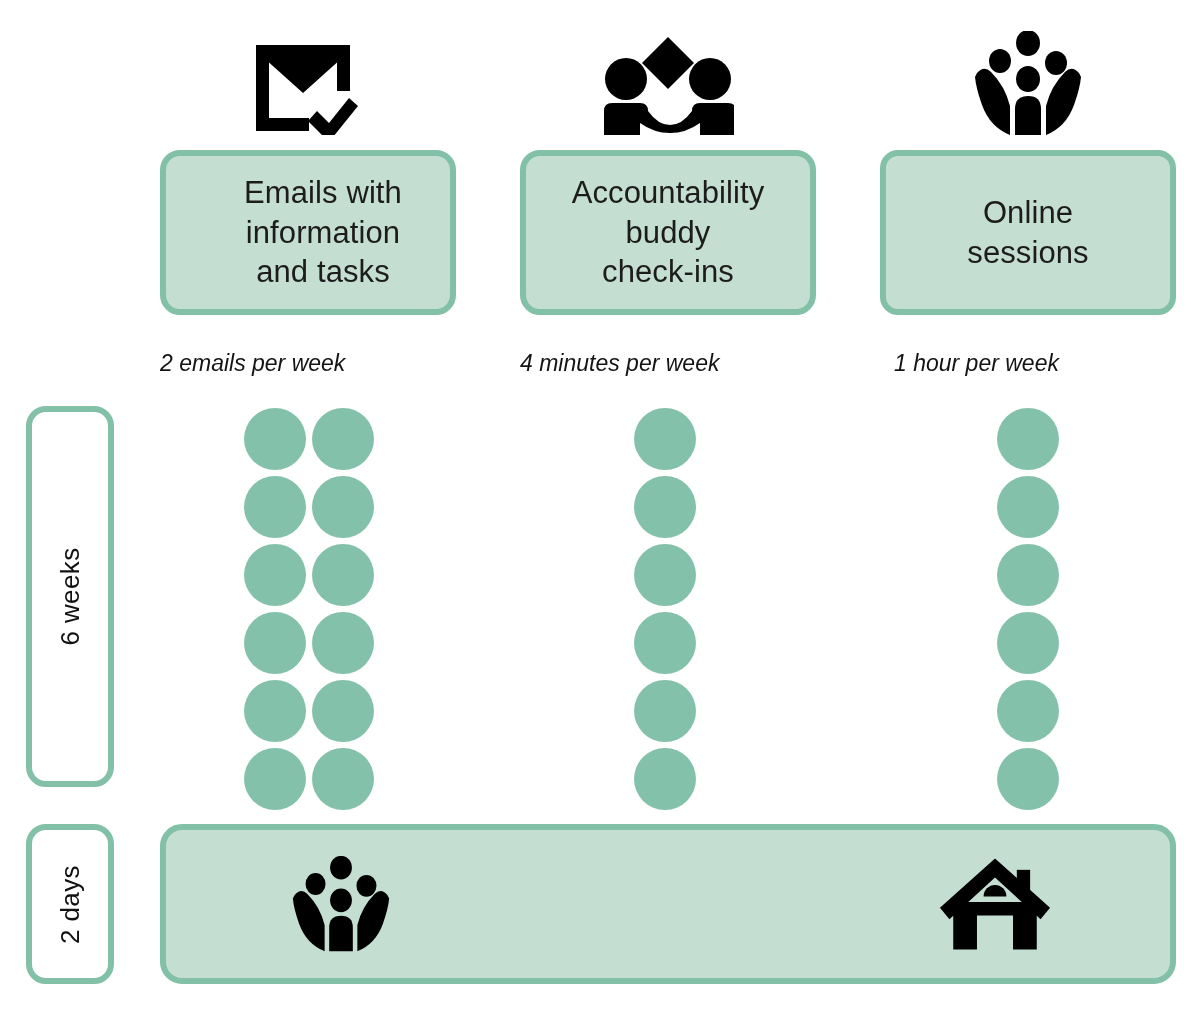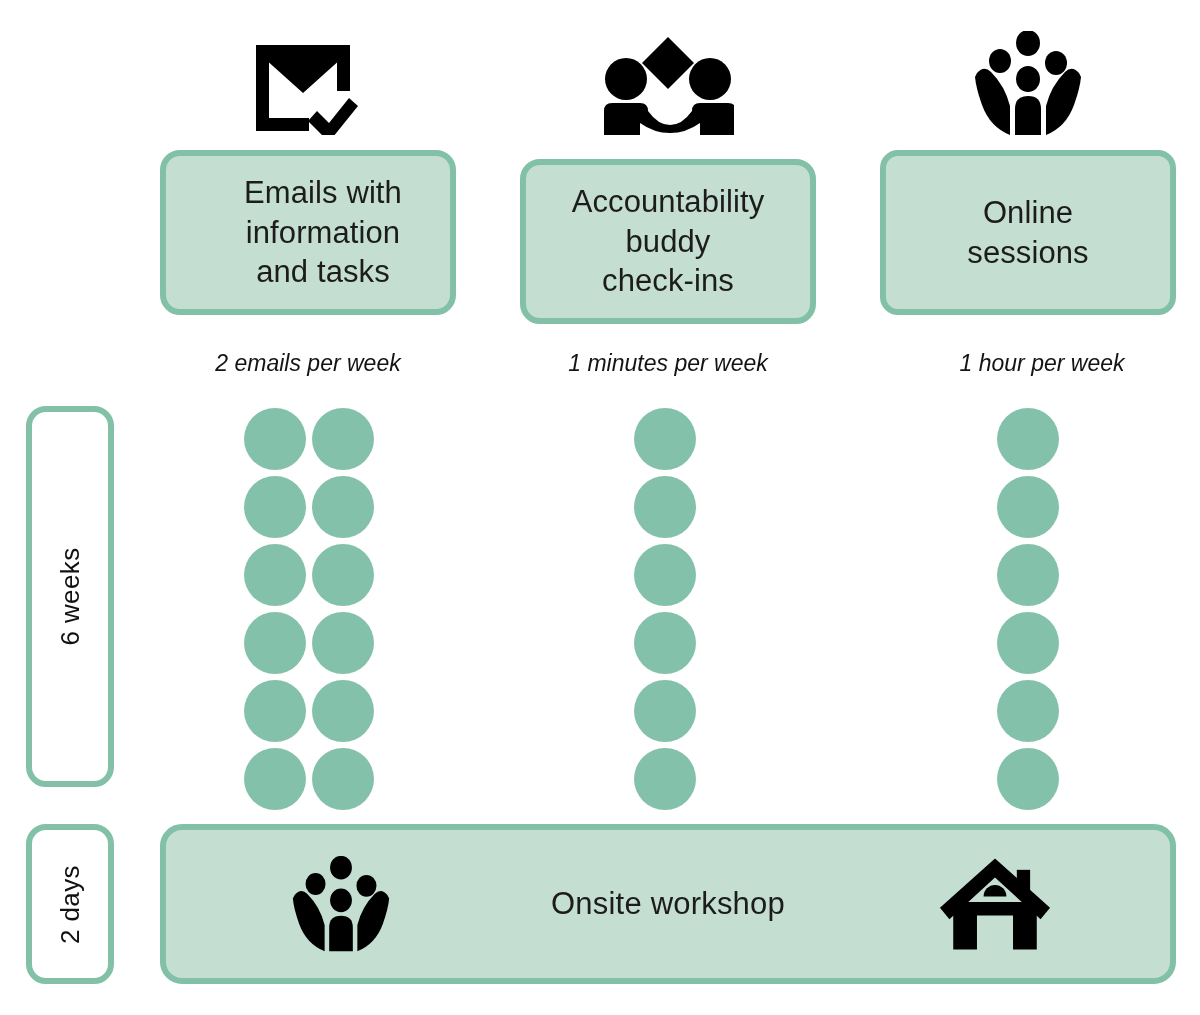--- a/index.html
+++ b/index.html
@@ -43,21 +43,21 @@
     line-height: 1.28;
     font-weight: 400;
     letter-spacing: 0.1px;
     color: #1c1c1c;
     white-space: pre-line;
   }
 
   
   .caption {
     position: absolute;
-    text-align: center;
+    text-align: left;
     font-style: italic;
     font-size: 23px;
     line-height: 1;
     color: #141414;
   }
 
   
   .duration {
     position: absolute;
     box-sizing: border-box;
@@ -153,33 +153,33 @@
     <path d="M106 42 q-7 -8 -14 -1 q-14 14 -19 34 v29 q20 -8 28 -30 q6 -17 7 -28 Z" fill="#000000"></path>
   </svg>
 </div>
 
 <div class="card" style="left:160px; top:150px; width:296px; height:165px;padding-left:40px;">
   <div class="card-label">Emails with
 information
 and tasks</div>
 </div>
 
-<div class="card" style="left:520px; top:150px; width:296px; height:165px;margin-top:9px;">
+<div class="card" style="left:520px; top:150px; width:296px; height:165px;">
   <div class="card-label">Accountability
 buddy
 check-ins</div>
 </div>
 
 <div class="card" style="left:880px; top:150px; width:296px; height:165px;border-radius:18px;">
   <div class="card-label">Online
 sessions</div>
 </div>
 
 <div class="caption" style="left:160px; top:352px; width:296px;">2 emails per week</div>
-<div class="caption" style="left:520px; top:352px; width:296px;">1 minutes per week</div>
+<div class="caption" style="left:520px; top:352px; width:296px;">4 minutes per week</div>
 <div class="caption" style="left:894px; top:352px; width:296px;">1 hour per week</div>
 
 <div class="duration" style="left:26px; top:406px; width:88px; height:381px;">
   <span class="duration-text">6 weeks</span>
 </div>
 
 <div class="duration" style="left:26px; top:824px; width:88px; height:160px;">
   <span class="duration-text">2 days</span>
 </div>
 
@@ -259,21 +259,20 @@
       <ellipse cx="55" cy="12" rx="12" ry="13" fill="#000000"></ellipse>
       <ellipse cx="27" cy="30" rx="11" ry="12" fill="#000000"></ellipse>
       <ellipse cx="83" cy="32" rx="11" ry="12" fill="#000000"></ellipse>
       <ellipse cx="55" cy="48" rx="12" ry="13" fill="#000000"></ellipse>
       <path d="M42 78 q0 -13 13 -13 q13 0 13 13 v26 H42 Z" fill="#000000"></path>
       <path d="M4 42 q7 -8 14 -1 q14 14 19 34 v29 q-20 -8 -28 -30 q-6 -17 -7 -28 Z" fill="#000000"></path>
       <path d="M106 42 q-7 -8 -14 -1 q-14 14 -19 34 v29 q20 -8 28 -30 q6 -17 7 -28 Z" fill="#000000"></path>
     </svg>
   </div>
 
-  <div class="workshop-label">Onsite workshop</div>
 
   <div style="width:230px; display:flex; justify-content:center;">
     <svg width="112" height="96" viewBox="0 0 118 100" aria-hidden="true">
 
       <path d="M59 2 L117 54 L107 66 L59 22 L11 66 L1 54 Z" fill="#000000"></path>
 
       <path d="M82 14 h14 v26 h-14 Z" fill="#000000"></path>
 
       <path d="M15 48 h88 v50 H78 V62 H40 v36 H15 Z" fill="#000000"></path>
 

